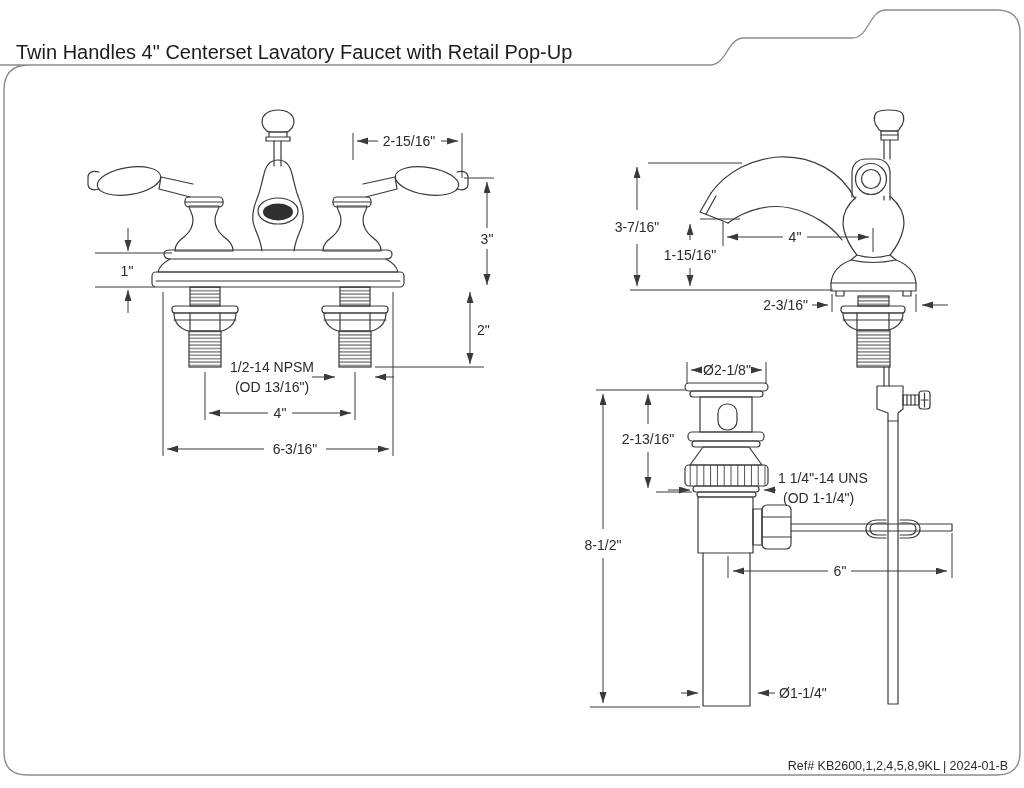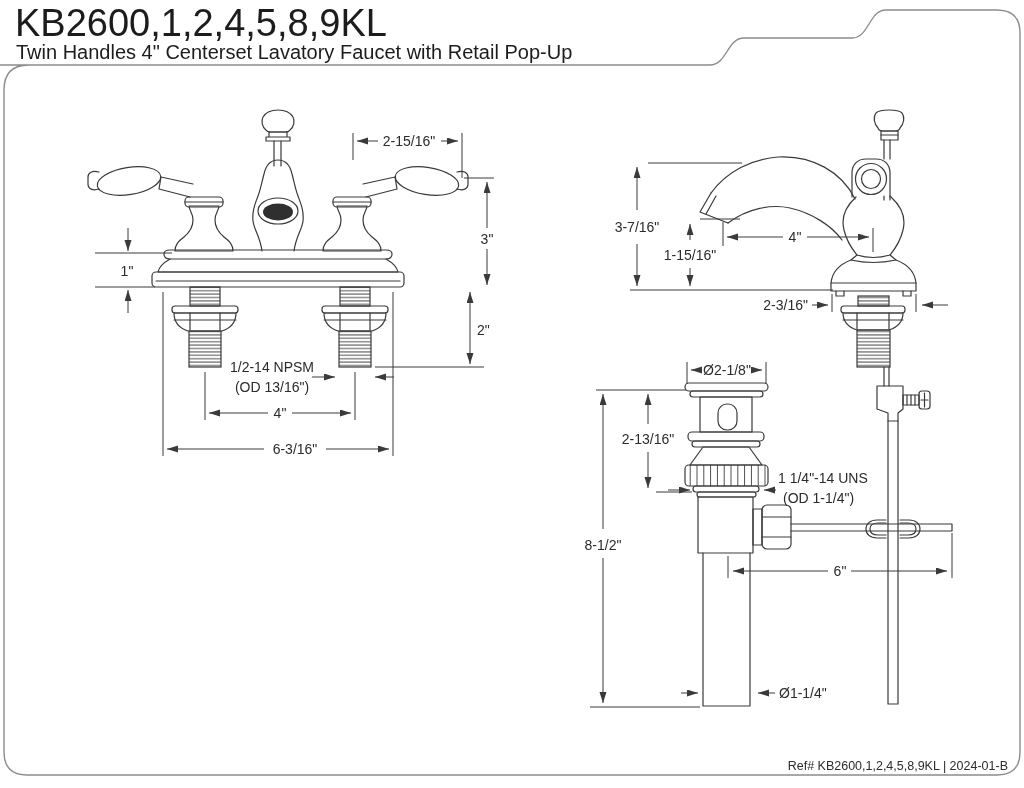--- a/index.html
+++ b/index.html
@@ -12,21 +12,20 @@
   .thr{fill:url(#thr);stroke:#3a3a3a;stroke-width:1.2;}
   .knl{fill:url(#knl);stroke:#3a3a3a;stroke-width:1.2;}
   .dtxt{font:14px "Liberation Sans",sans-serif;fill:#2b2b2b;}
   .rtxt{font:12.5px "Liberation Sans",sans-serif;fill:#2b2b2b;}
   .border{fill:none;stroke:#8c8c8c;stroke-width:1.4;}
 </style>
 </head>
 <body>
 
 <div class="sheet">
-  <div class="title">KB2600,1,2,4,5,8,9KL</div>
   <div class="subtitle">Twin Handles 4" Centerset Lavatory Faucet with Retail Pop-Up</div>
 
   <svg width="1024" height="788" viewBox="0 0 1024 788">
     <defs>
       <marker id="ma" orient="auto-start-reverse" markerWidth="12" markerHeight="8" refX="11" refY="3.5">
         <path d="M0,0 L11,3.5 L0,7 Z" fill="#3a3a3a"></path>
       </marker>
       <pattern id="thr" width="6" height="3.4" patternUnits="userSpaceOnUse">
         <path d="M0,1.7 H6" stroke="#3a3a3a" stroke-width="0.9"></path>
       </pattern>

